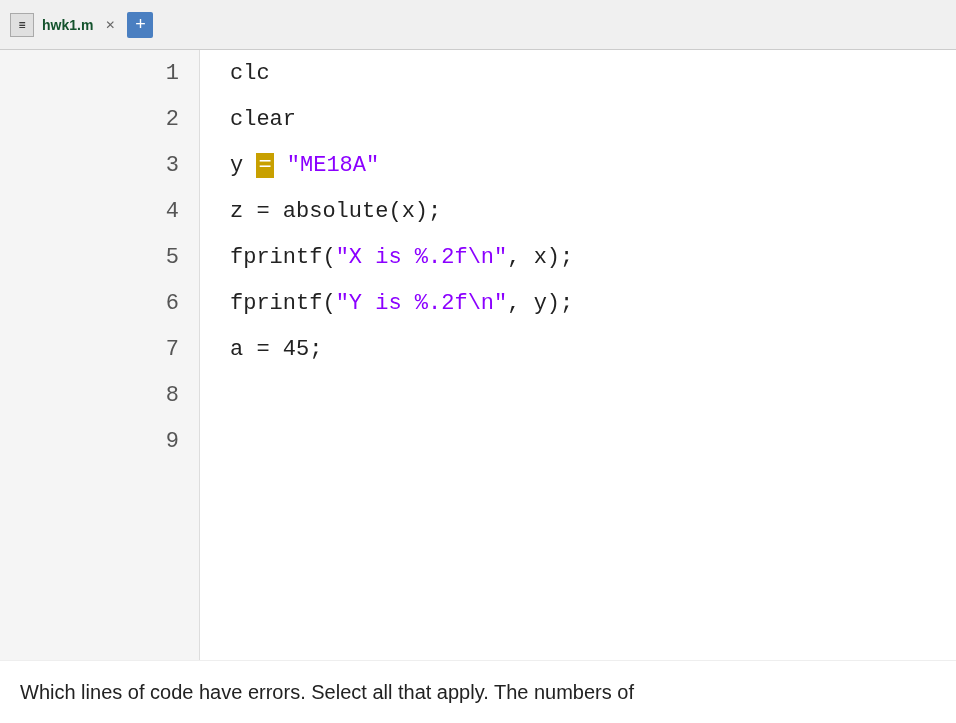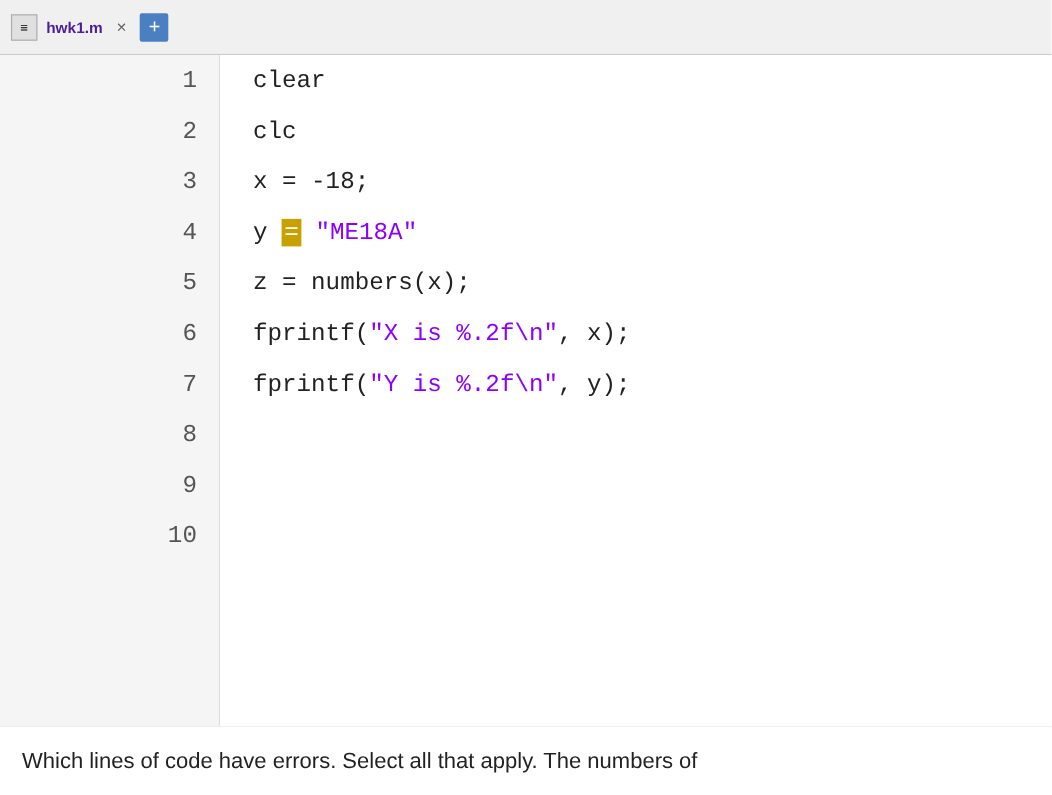--- a/index.html
+++ b/index.html
@@ -32,21 +32,21 @@
       background: #e0e0e0;
       border: 1px solid #aaa;
       display: flex;
       align-items: center;
       justify-content: center;
       font-size: 12px;
     }
 
     .tab-filename {
       font-size: 14px;
-      color: #4c1d95;
+      color: #14532d;
       font-weight: bold;
     }
 
     .tab-close {
       font-size: 12px;
       color: #666;
       cursor: pointer;
       margin-left: 4px;
     }
 
@@ -147,28 +147,27 @@
   <div class="line-numbers" id="line-numbers-panel">
       <div class="line-number">1</div>
       <div class="line-number">2</div>
       <div class="line-number">3</div>
       <div class="line-number">4</div>
       <div class="line-number">5</div>
       <div class="line-number">6</div>
       <div class="line-number">7</div>
       <div class="line-number">8</div>
       <div class="line-number">9</div>
-      <div class="line-number">10</div>
     </div>
   <div class="code-area" id="code-area">
+      <div class="code-line"><span>clc</span></div>
       <div class="code-line"><span>clear</span></div>
-      <div class="code-line"><span>clc</span></div>
-      <div class="code-line"><span>x = -18;</span></div>
       <div class="code-line"><span>y </span><span class="highlight-eq">=</span><span> </span><span class="kw-purple">"ME18A"</span></div>
-      <div class="code-line"><span>z = numbers(x);</span></div>
+      <div class="code-line"><span>z = absolute(x);</span></div>
       <div class="code-line"><span>fprintf(</span><span class="kw-purple">"X is %.2f\n"</span><span>, x);</span></div>
       <div class="code-line"><span>fprintf(</span><span class="kw-purple">"Y is %.2f\n"</span><span>, y);</span></div>
+      <div class="code-line"><span>a = 45;</span></div>
     </div>
 </div>
 
 <div class="bottom-text">
   <span>Which lines of code have errors. Select all that apply. The numbers of</span>
 </div>
 
 </body></html>

